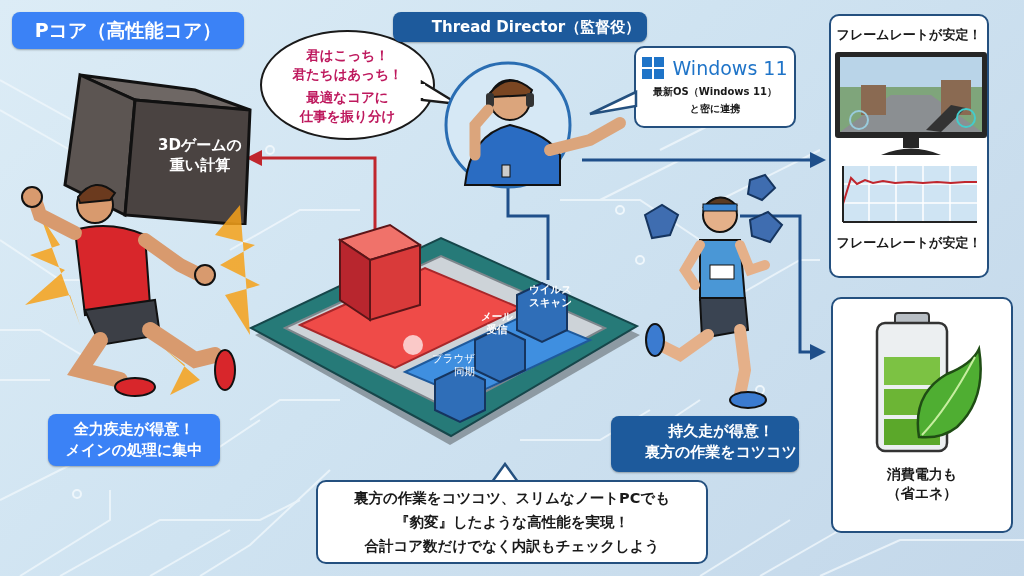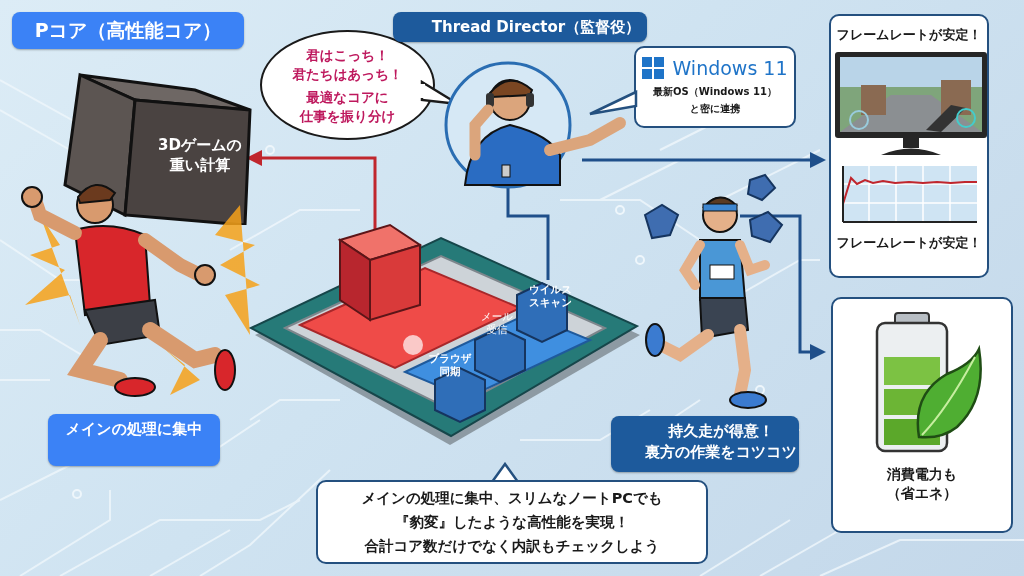--- a/index.html
+++ b/index.html
@@ -91,20 +91,21 @@
   <path d="M135 65 L170 90 L190 100" stroke="#d89a6e" stroke-width="14" fill="none" stroke-linecap="round"></path>
   <circle cx="195" cy="100" r="10" fill="#d89a6e" stroke="#111" stroke-width="2"></circle>
   <path d="M75 135 L145 125 L150 160 L90 170 Z" fill="#3c3f46" stroke="#111" stroke-width="2"></path>
   <path d="M90 165 L70 195 L110 205" stroke="#d89a6e" stroke-width="16" fill="none" stroke-linecap="round"></path>
   <path d="M140 155 L185 185 L205 180" stroke="#d89a6e" stroke-width="16" fill="none" stroke-linecap="round"></path>
   <ellipse cx="125" cy="212" rx="20" ry="9" fill="#d8262b" stroke="#111" stroke-width="2"></ellipse>
   <ellipse cx="215" cy="195" rx="10" ry="20" fill="#d8262b" stroke="#111" stroke-width="2"></ellipse>
 </svg>
 
 <div class="abs label-red" style="left:48px;top:414px;width:172px;height:52px;font-size:15px;line-height:21px;padding-top:5px;box-sizing:border-box;">
+  <span class="line2">全力疾走が得意！</span>
   <span class="line2">メインの処理に集中</span>
 </div>
 
 <div class="abs bubble" style="left:260px;top:30px;width:175px;height:110px;font-size:13.5px;line-height:19px;padding-top:14px;box-sizing:border-box;">
   <span class="line2">君はこっち！</span>
   <span class="line2">君たちはあっち！</span>
   <span class="line2" style="margin-top:4px;">最適なコアに</span>
   <span class="line2">仕事を振り分け</span>
 </div>
 <svg class="abs" style="left:420px;top:80px;" width="40" height="30">
@@ -159,25 +160,25 @@
     <polygon points="95,30 125,50 125,110 95,90" fill="#b8262e" stroke="#5c1518" stroke-width="2"></polygon>
     <polygon points="125,50 175,35 175,95 125,110" fill="#d93a3a" stroke="#5c1518" stroke-width="2"></polygon>
   </g>
   <g fill="#2f6eb8" stroke="#16355f" stroke-width="2">
     <polygon points="190,170 215,158 240,170 240,200 215,212 190,200"></polygon>
     <polygon points="230,130 255,118 280,130 280,160 255,172 230,160"></polygon>
     <polygon points="272,85 297,73 322,85 322,120 297,132 272,120"></polygon>
   </g>
 </svg>
 
-<div class="abs" style="left:425px;top:352px;width:50px;text-align:center;color:#fff;font-size:10.5px;font-weight:bold;line-height:13px;">
+<div class="abs" style="left:425px;top:352px;width:50px;text-align:right;color:#fff;font-size:10.5px;font-weight:normal;line-height:13px;">
   <span class="line2">ブラウザ</span>
   <span class="line2">同期</span>
 </div>
-<div class="abs" style="left:472px;top:310px;width:50px;text-align:center;color:#fff;font-size:10.5px;font-weight:normal;line-height:13px;">
+<div class="abs" style="left:472px;top:310px;width:50px;text-align:center;color:#fff;font-size:10.5px;font-weight:bold;line-height:13px;">
   <span class="line2">メール</span>
   <span class="line2">受信</span>
 </div>
 <div class="abs" style="left:512px;top:283px;width:60px;text-align:right;color:#fff;font-size:10.5px;font-weight:bold;line-height:13px;">
   <span class="line2">ウイルス</span>
   <span class="line2">スキャン</span>
 </div>
 
 <svg class="abs" style="left:640px;top:170px;" width="160" height="240" viewBox="0 0 160 240">
   <g fill="#3f6db0" stroke="#16355f" stroke-width="2">
@@ -249,16 +250,16 @@
   <div style="font-size:14px;line-height:19px;margin-top:2px;">
     <span class="line2">消費電力も</span>
     <span class="line2">（省エネ）</span>
   </div>
 </div>
 
 <svg class="abs" style="left:490px;top:462px;" width="30" height="22">
   <polygon points="2,20 15,2 28,20" fill="#fff" stroke="#24507f" stroke-width="2.5"></polygon>
 </svg>
 <div class="abs box-white" style="left:316px;top:480px;width:392px;height:84px;box-sizing:border-box;font-size:14.5px;line-height:24px;padding-top:4px;">
-  <span class="line2">メインの処理に集中、スリムなノートPCでも</span>
+  <span class="line2">裏方の作業をコツコツ、スリムなノートPCでも</span>
   <span class="line2">『豹変』したような高性能を実現！</span>
   <span class="line2">合計コア数だけでなく内訳もチェックしよう</span>
 </div>
 
 </body></html>

